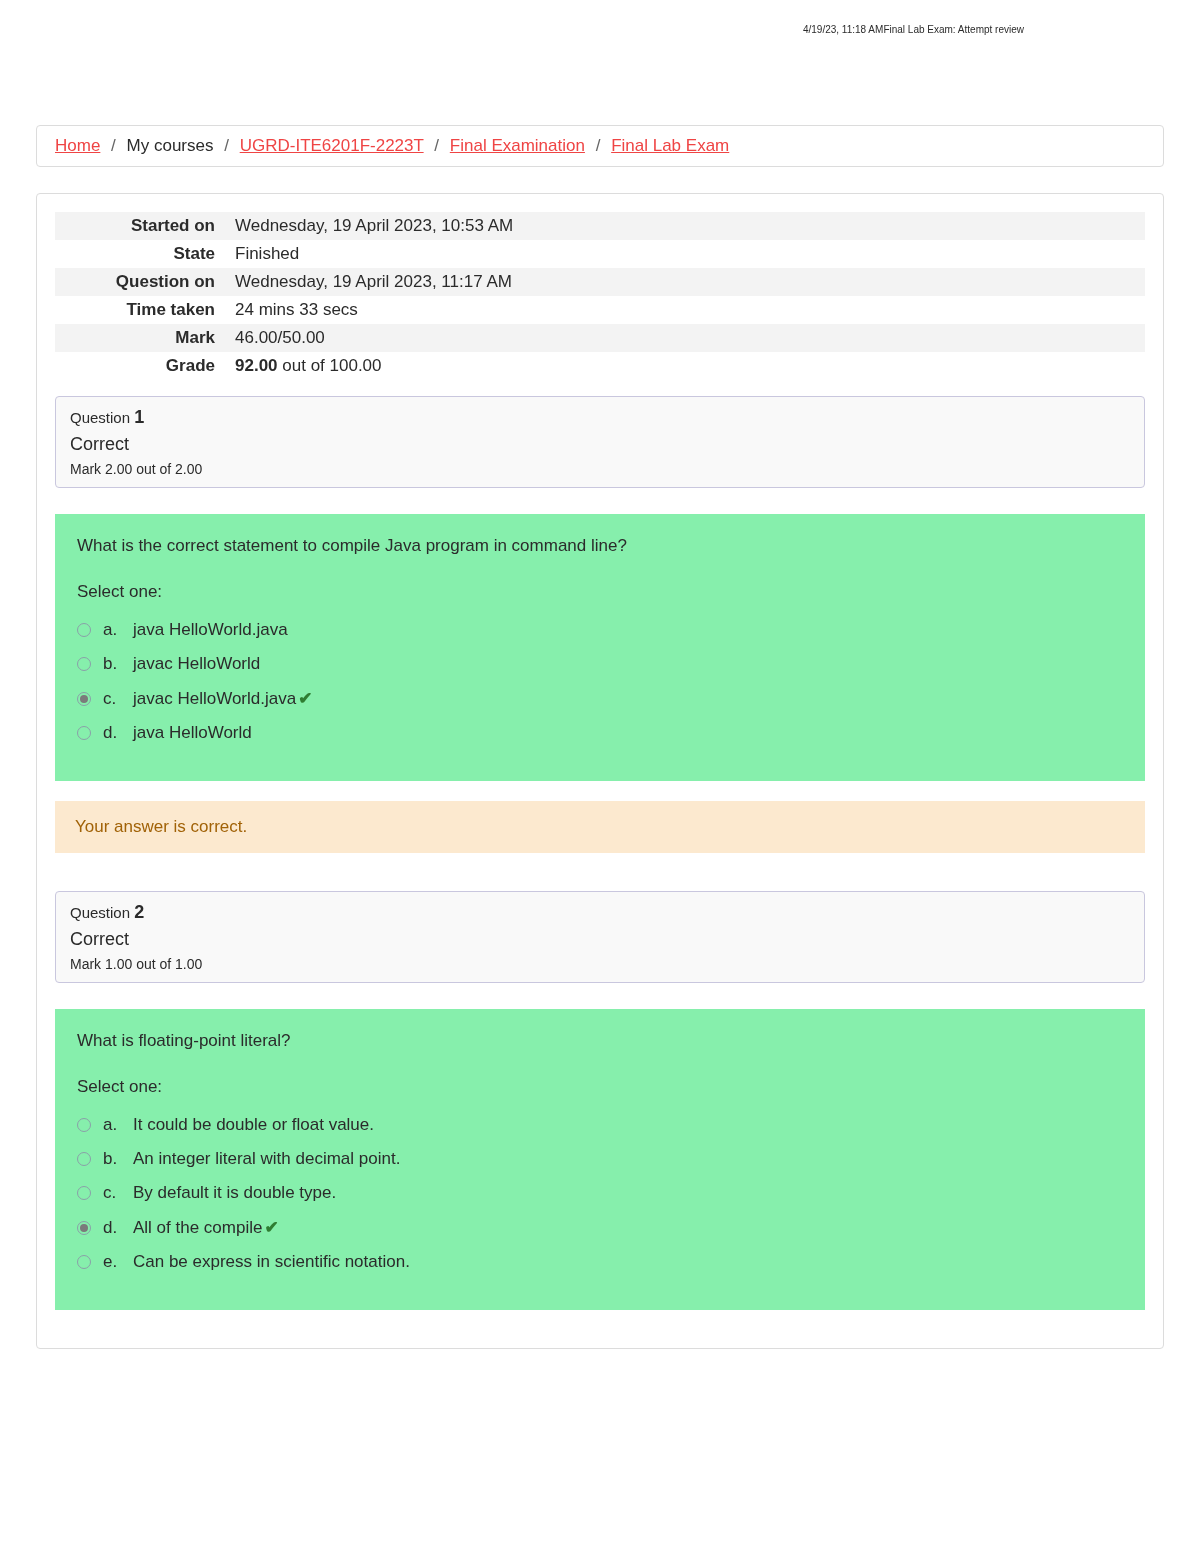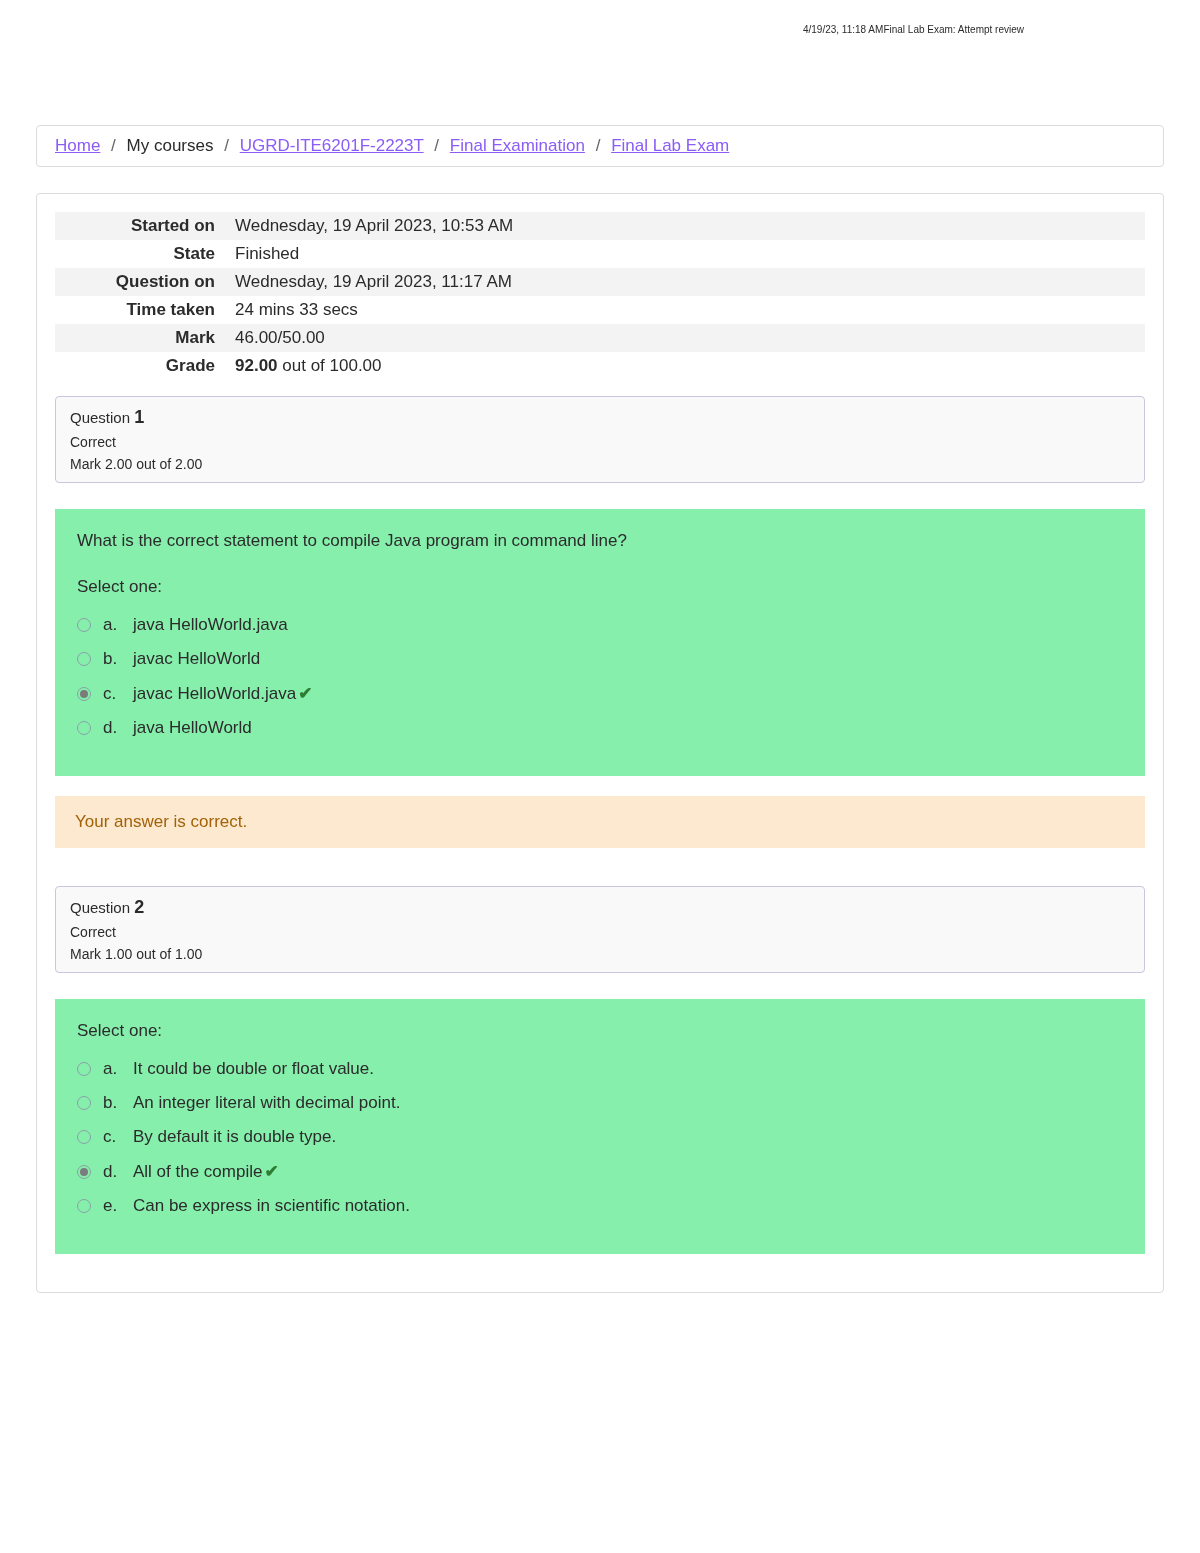--- a/index.html
+++ b/index.html
@@ -3,33 +3,33 @@
 <meta charset="utf-8">
 <style>
   * { box-sizing: border-box; margin: 0; padding: 0; }
   body { font-family: "Segoe UI", Arial, sans-serif; background: #fff; color: #2b2b2b; }
   .page { width: 1200px; min-height: 1553px; position: relative; padding: 24px 36px; }
 
   .print-hdr { display: flex; justify-content: flex-end; font-size: 10px; margin-bottom: 90px; }
 
   .card { border: 1px solid #dcdcdc; border-radius: 4px; padding: 10px 18px; margin-bottom: 26px; }
   .crumb { font-size: 17px; color: #2b2b2b; }
-  .crumb a { color: #8b5cf6; text-decoration: underline; margin-top: 17px; }
+  .crumb a { color: #ef4444; text-decoration: underline; margin-top: 17px; }
   .crumb .sep { margin: 0 6px; color: #666; }
 
   .reviewbox { border: 1px solid #dcdcdc; border-radius: 4px; padding: 18px; }
   table.summary { width: 100%; border-collapse: collapse; font-size: 17px; }
   table.summary tr:nth-child(odd) { background: #f3f3f3; }
   table.summary th { width: 170px; text-align: right; padding: 4px 10px; font-weight: 700; }
   table.summary td { padding: 4px 10px; }
 
   .qheader { border: 1px solid #c9c7de; border-radius: 4px; background: #f9f9f9; padding: 10px 14px; margin: 16px 0 26px; }
   .qheader .qno { font-size: 15px; }
   .qheader .qno b { font-size: 18px; font-weight: 700; }
-  .qheader .state { font-size: 14px; margin-top: 6px; }
+  .qheader .state { font-size: 18px; margin-top: 6px; }
   .qheader .mark { font-size: 14px; margin-top: 6px; }
 
   .qbody { background: #86efac; padding: 22px 22px 30px; margin-bottom: 20px; }
   .qtext { font-size: 17px; margin-bottom: 26px; }
   .selectone { font-size: 17px; margin-bottom: 12px; }
   .opt { display: flex; align-items: center; gap: 12px; padding: 6px 0 8px; font-size: 17px; }
   .radio { width: 14px; height: 14px; border: 1.5px solid #8aa0a8; border-radius: 50%; display: inline-block; position: relative; flex: 0 0 14px; }
   .radio.sel::after { content: ""; position: absolute; inset: 2px; border-radius: 50%; background: #7b7b7b; }
   .letter { width: 18px; }
   .tick { color: #2f7d32; font-weight: 700; margin-left: 2px; }
@@ -126,20 +126,21 @@
 
     <div class="feedback">Your answer is correct.</div>
 
     <div class="qheader" style="margin-top:38px">
       <div class="qno"><span>Question </span><b>2</b></div>
       <div class="state">Correct</div>
       <div class="mark">Mark 1.00 out of 1.00</div>
     </div>
 
     <div class="qbody">
+      <div class="qtext">What is floating-point literal?</div>
       <div class="selectone">Select one:</div>
 
       <div class="opt">
         <span class="radio"></span>
         <span class="letter">a.</span>
         <span>It could be double or float value.</span>
       </div>
       <div class="opt">
         <span class="radio"></span>
         <span class="letter">b.</span>

